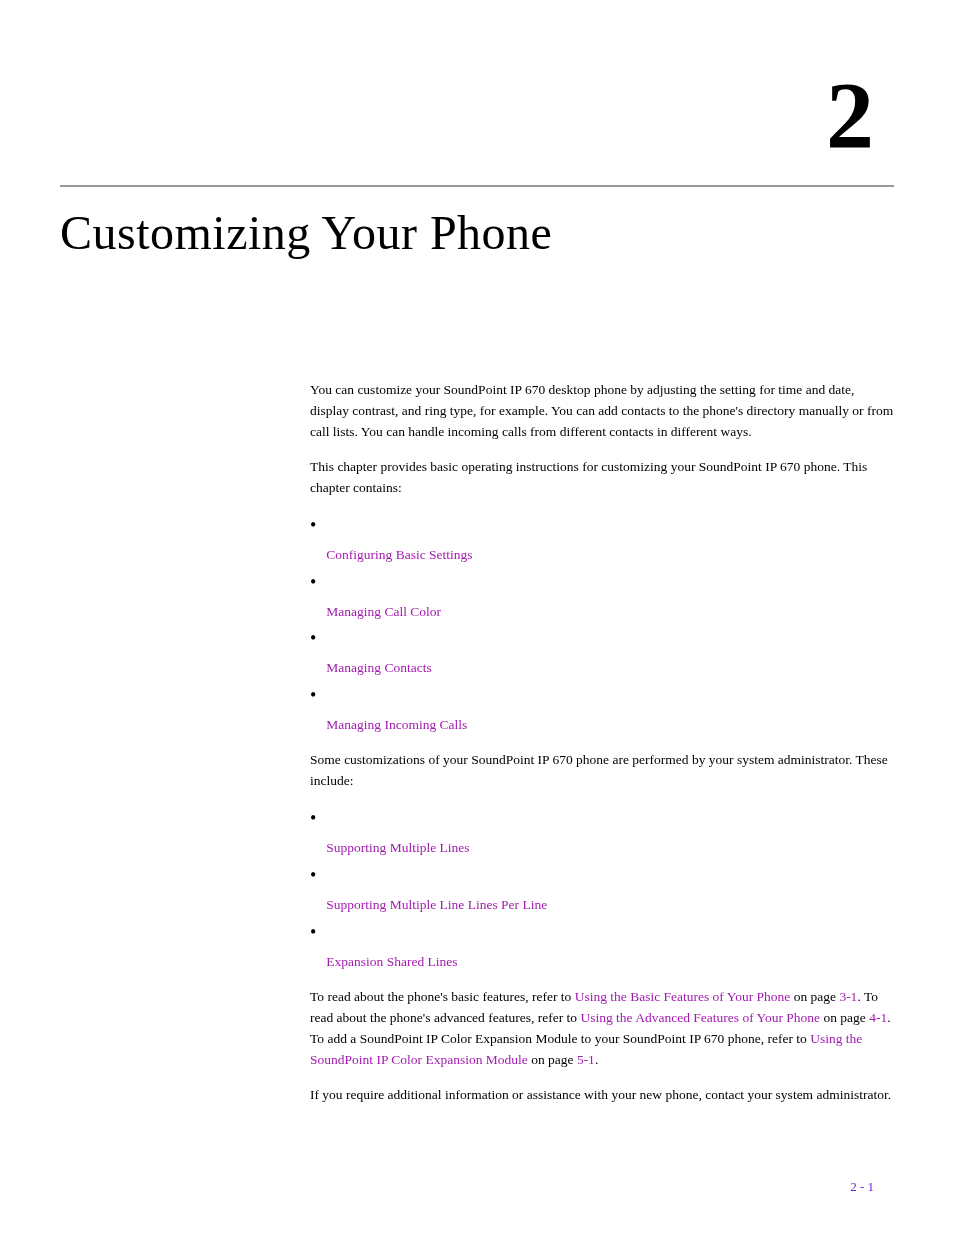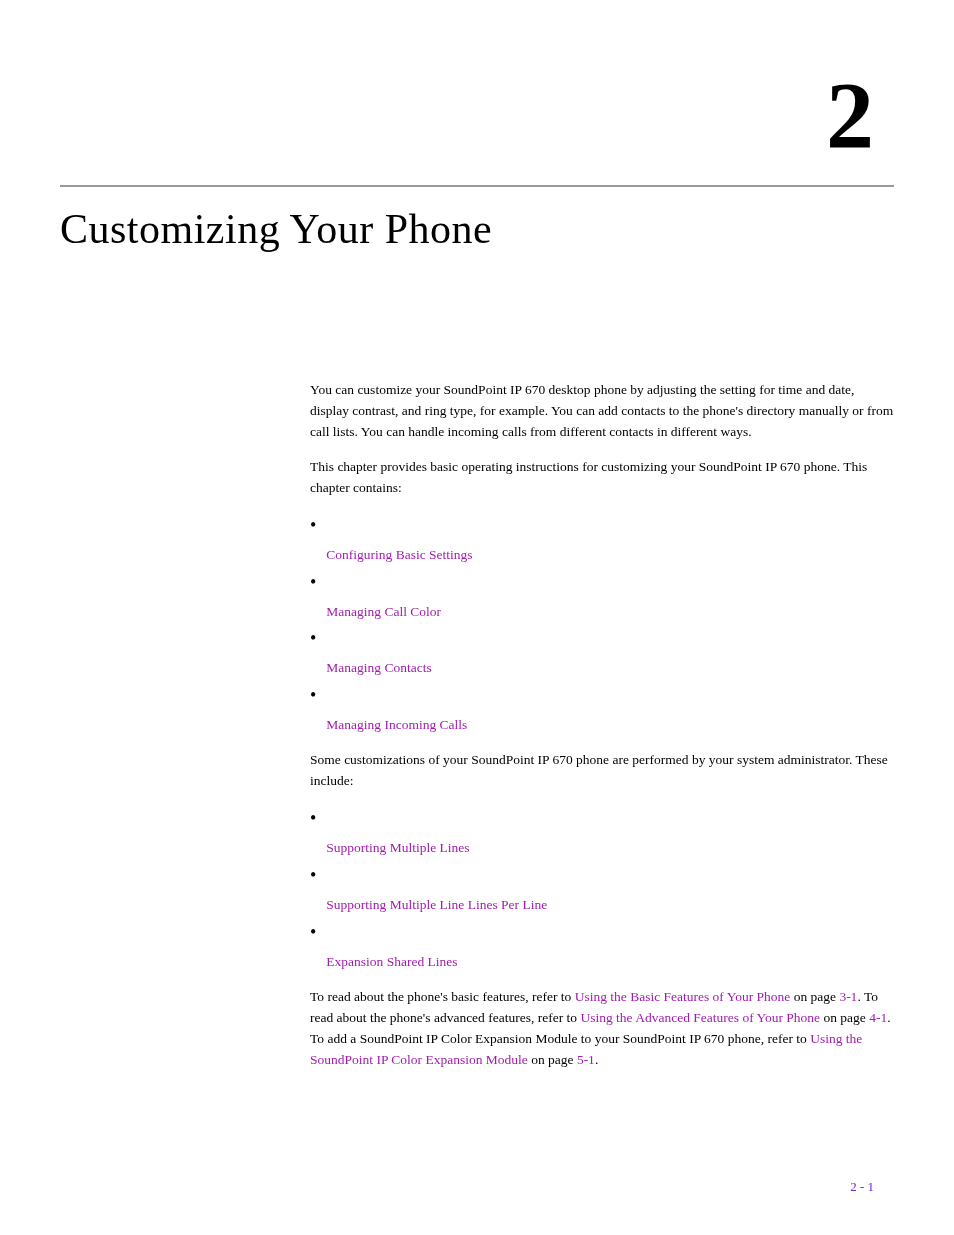--- a/index.html
+++ b/index.html
@@ -40,21 +40,21 @@
       left: 60px;
       right: 60px;
       height: 2px;
       background: #999999;
     }
 
     .chapter-title {
       position: absolute;
       top: 205px;
       left: 60px;
-      font-size: 42px;
+      font-size: 48px;
       font-weight: normal;
       font-family: 'Times New Roman', Times, serif;
       color: #000000;
       letter-spacing: 0.5px;
     }
 
     .content-area {
       position: absolute;
       top: 380px;
       left: 310px;
@@ -154,18 +154,19 @@
       <li>
         <span class="bullet-dot">•</span>
         <a class="link" href="#">Expansion Shared Lines</a>
       </li>
     </ul>
 
     <p class="paragraph">
       <span>To read about the phone's basic features, refer to </span><a class="link" href="#">Using the Basic Features of Your Phone</a><span> on page </span><a class="link" href="#">3-1</a><span>. To read about the phone's advanced features, refer to </span><a class="link" href="#">Using the Advanced Features of Your Phone</a><span> on page </span><a class="link" href="#">4-1</a><span>. To add a SoundPoint IP Color Expansion Module to your SoundPoint IP 670 phone, refer to </span><a class="link" href="#">Using the SoundPoint IP Color Expansion Module</a><span> on page </span><a class="link" href="#">5-1</a><span>.</span>
     </p>
 
+    <p class="paragraph">If you require additional information or assistance with your new phone, contact your system administrator.</p>
 
   </div>
 
   <div class="page-footer">2 - 1</div>
 
 </div>
 
 </body></html>

